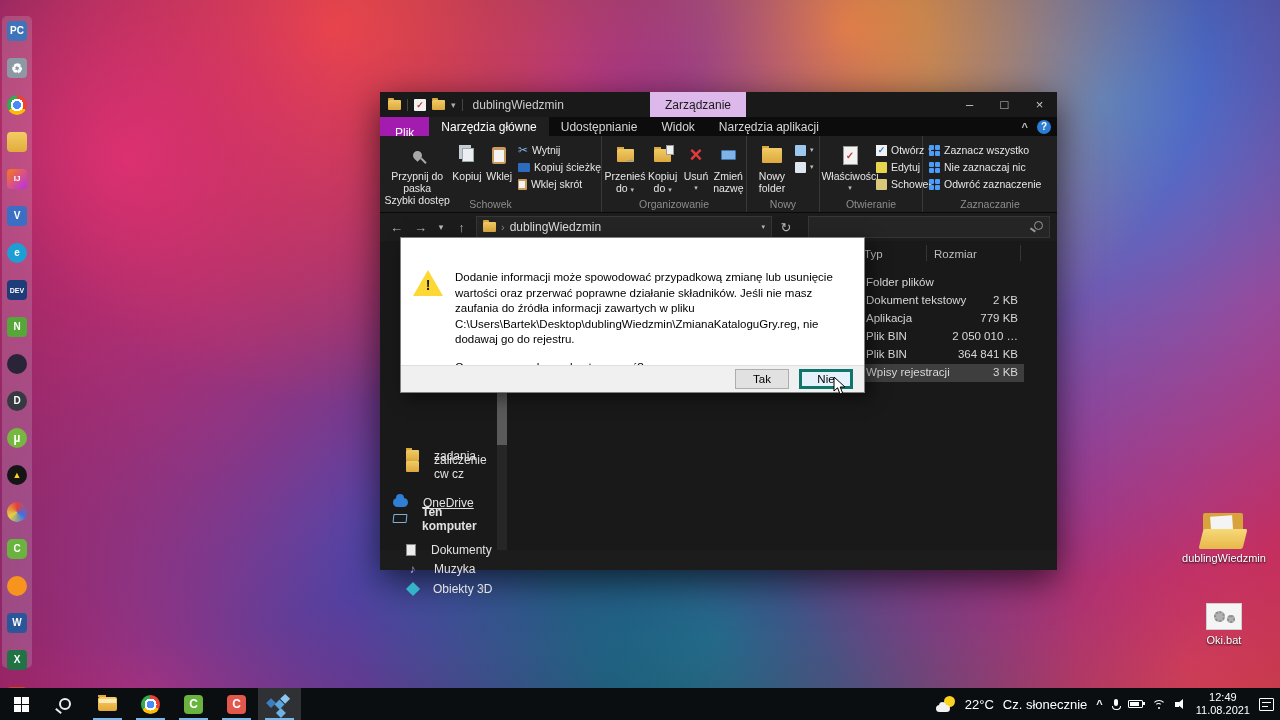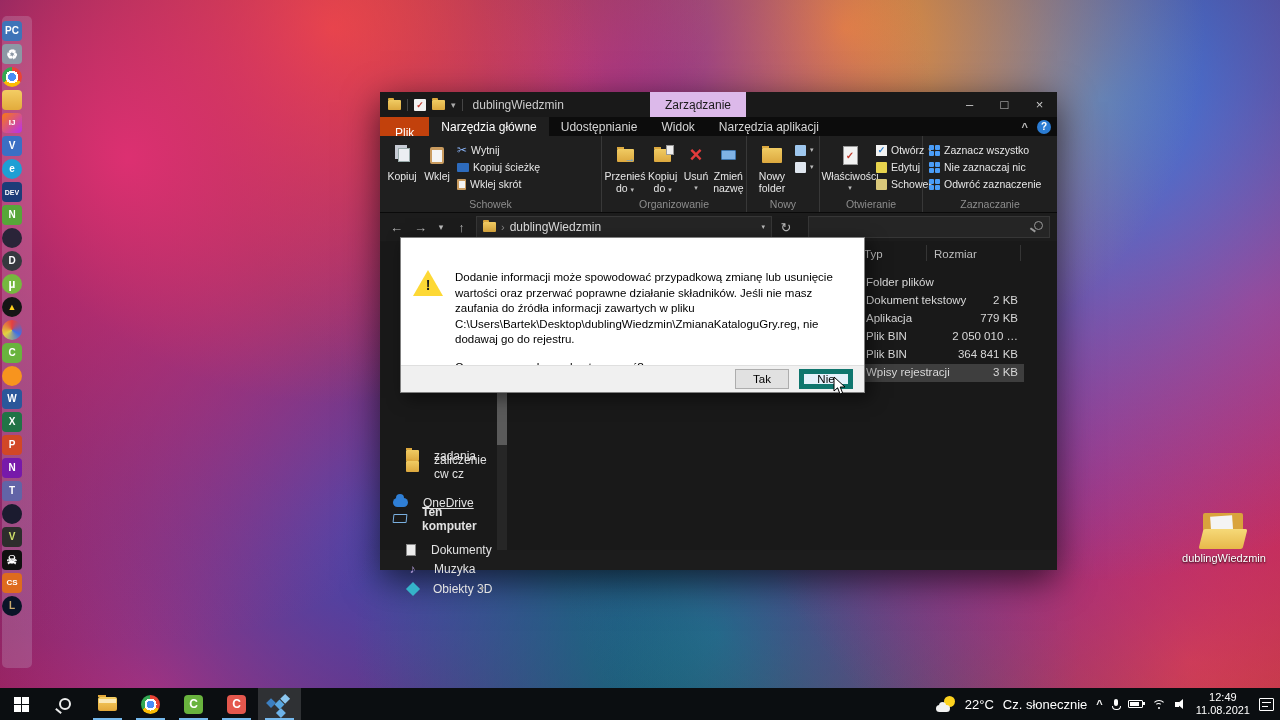--- a/index.html
+++ b/index.html
@@ -19,21 +19,21 @@
       radial-gradient(circle at 56% 88%, rgba(0,145,135,.75), transparent 38%),
       radial-gradient(circle at 30% 72%, rgba(58,80,190,.85), transparent 42%),
       radial-gradient(circle at 12% 97%, rgba(228,40,110,.85), transparent 40%),
       radial-gradient(circle at 93% 92%, rgba(255,87,34,.9), transparent 42%),
       radial-gradient(circle at 70% 30%, rgba(250,210,60,.5), transparent 25%);
   }
 
   
   .dock { position:absolute; left:2px; top:16px; width:30px; height:652px;
     background:rgba(215,215,235,.20); border-radius:5px;
-    display:flex; flex-direction:column; align-items:flex-start; padding-top:5px; gap:3px; }
+    display:flex; flex-direction:column; align-items:center; padding-top:5px; gap:17px; }
   .dki { width:20px; height:20px; border-radius:4px; flex:0 0 20px;
     display:flex; align-items:center; justify-content:center;
     font-size:10px; font-weight:bold; color:#fff; line-height:1; }
   .dk-pc{background:#3f74b8;} .dk-rec{background:#8d98a5;font-size:13px;}
   .dk-chrome{border-radius:50%;background:radial-gradient(circle at 50% 50%, #4a8cf7 0 4px, #fff 4px 6.5px, transparent 6.5px), conic-gradient(#ea4335 0 33%, #fbbc05 0 66%, #34a853 0 100%);}
   .dk-folder{background:linear-gradient(#f3cd64,#e2ab3c);}
   .dk-ij{background:#111; font-size:8px; background-image:linear-gradient(135deg,#f97a12,#b92ef0);}
   .dk-vbox{background:#3b6fc4;} .dk-edge{border-radius:50%;background:#1e9fd4;}
   .dk-dev{background:#1d3c78;font-size:7px;} .dk-notes{background:#57a639;}
   .dk-tor{border-radius:50%;background:#2a2438;} .dk-discord{border-radius:50%;background:#36393f;}
@@ -58,21 +58,21 @@
   .qat-sep { width:1px; height:12px; background:#454545; }
   .qat-check { width:12px; height:12px; background:#f2f2f2; color:#c0392b; font-size:9px; line-height:12px; text-align:center; border-radius:1px; font-weight:bold; }
   .qat-dd { color:#aaa; font-size:9px; }
   .win-title { margin-left:10px; color:#cccccc; font-size:12px; }
   .manage-tab { position:absolute; left:270px; top:0; width:96px; height:25px;
     background:#dcb9ea; color:#1b1b1b; display:flex; align-items:center; justify-content:center; font-size:12px; }
   .win-controls { position:absolute; right:0; top:0; display:flex; height:25px; }
   .win-controls span { width:35px; display:flex; align-items:center; justify-content:center; color:#c8c8c8; font-size:13px; }
 
   .tabrow { position:relative; height:19px; background:#0c0c0c; display:flex; align-items:stretch; font-size:12px; }
-  .tab-file { background:#c2410c; color:#fff; padding:16px 15px; display:flex; align-items:center;text-align:right; }
+  .tab-file { background:#a21caf; color:#fff; padding:16px 15px; display:flex; align-items:center;text-align:right; }
   .tab { padding:0 12px; display:flex; align-items:center; color:#d6d6d6; }
   .tab.active { background:#1f1f1f; color:#fff; }
   .tabrow-right { position:absolute; right:6px; top:0; height:100%; display:flex; align-items:center; gap:9px; }
   .collapse-ic { color:#bbb; font-size:11px; font-weight:bold; }
   .help-badge { width:14px; height:14px; border-radius:50%; background:#2b7cd3; color:#fff; font-size:10px; font-weight:bold; display:flex; align-items:center; justify-content:center; }
 
   .ribbon { position:relative; height:77px; background:#1f1f1f; border-bottom:1px solid #0a0a0a; }
   .rgroup { position:absolute; top:0; height:76px; border-right:1px solid #383838; }
   .rgroup:last-child { border-right:none; }
   .glabel { position:absolute; bottom:2px; left:0; width:100%; text-align:center; color:#8d8d8d; font-size:10.5px; }
@@ -155,21 +155,21 @@
   .dlg-body { position:absolute; left:12px; top:32px; right:10px; display:flex; gap:12px; }
   .warn { position:relative; width:30px; height:28px; flex:0 0 30px; }
   .warn-tri { width:0; height:0; border-left:15px solid transparent; border-right:15px solid transparent; border-bottom:26px solid #fdd835; }
   .warn-ex { position:absolute; left:0; top:7px; width:30px; text-align:center; color:#1a1a1a; font-size:14px; font-weight:bold; }
   .dlg-textwrap { font-size:11.5px; line-height:15.5px; color:#000; width:404px; }
   .dlg-question { margin-top:12px; }
   .dlg-footer { position:absolute; left:0; right:0; bottom:0; height:27px; background:#f0f0f0; border-top:1px solid #dfdfdf;
     display:flex; align-items:center; justify-content:flex-end; gap:10px; padding-right:11px; }
   .btn { min-width:54px; height:20px; padding:0 10px; background:#e1e1e1; border:1px solid #adadad;
     font-size:11.5px; display:flex; align-items:center; justify-content:center; font-family:inherit; }
-  .btn.primary { background:#e5f1fb; border:5px solid #0f766e; }
+  .btn.primary { background:#e5f1fb; border:3px solid #0f766e; }
 
   .cursor { position:absolute; left:833px; top:376px; z-index:60; }
 
   
   .dicon { position:absolute; width:92px; text-align:center; color:#fff; font-size:11px; text-shadow:0 1px 2px rgba(0,0,0,.9); }
   .di-folder { position:relative; width:46px; height:36px; margin:0 auto 3px auto; }
   .di-folder .back { position:absolute; left:2px; top:0; width:40px; height:32px; background:#d9a33c; border-radius:2px; }
   .di-folder .page { position:absolute; left:10px; top:3px; width:22px; height:26px; background:#f4f4f4; transform:rotate(-4deg); }
   .di-folder .front { position:absolute; left:0; bottom:0; width:44px; height:20px; background:linear-gradient(#f6d978,#e7b84a); transform:skewX(-14deg); border-radius:2px; }
   .di-bat { position:relative; width:36px; height:27px; margin:0 auto 4px auto; background:#f5f5f5; border:1px solid #cfcfcf; display:flex; align-items:center; justify-content:center; gap:2px; }
@@ -284,20 +284,27 @@
       <div class="tabrow-right">
         <span class="collapse-ic">^</span>
         <span class="help-badge">?</span>
       </div>
     </div>
 
     <div class="ribbon">
 
       <div class="rgroup" style="left:0;width:222px;">
         <div class="grow" style="padding-left:4px;">
+          <div class="bigbtn" style="width:72px;">
+            <span class="iczone">
+                <span class="ic-pin"></span>
+              </span>
+            <span>Przypnij do paska</span>
+            <span>Szybki dostęp</span>
+          </div>
           <div class="bigbtn" style="width:36px;">
             <span class="iczone">
                 <span class="ic-copy"></span>
               </span>
             <span>Kopiuj</span>
           </div>
           <div class="bigbtn" style="width:34px;">
             <span class="iczone">
                 <span class="ic-paste"></span>
               </span>
@@ -556,20 +563,27 @@
     <path d="M1,1 L1,15 L4.6,11.8 L7,18 L9.6,17 L7.2,11 L12,11 Z" fill="#fff" stroke="#000" stroke-width="1"></path>
   </svg>
 
   <div class="dicon" style="left:1178px; top:513px;">
     <div class="di-folder">
       <div class="back"></div>
         <div class="page"></div>
         <div class="front"></div>
     </div>
     <div>dublingWiedzmin</div>
+  </div>
+  <div class="dicon" style="left:1178px; top:603px;">
+    <div class="di-bat">
+      <span class="gear"></span>
+        <span class="gear small"></span>
+    </div>
+    <div>Oki.bat</div>
   </div>
 
   <div class="taskbar">
     <div class="tb-slot">
       <span class="ic-start">
           <i></i>
           <i></i>
           <i></i>
           <i></i>
         </span>

